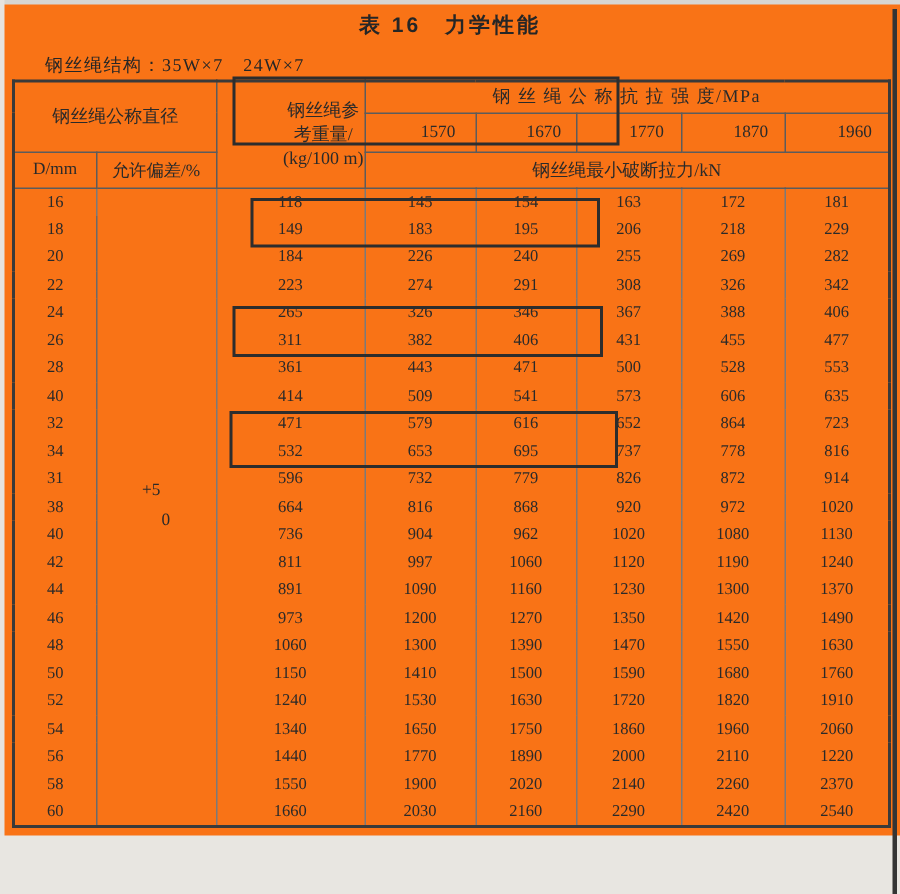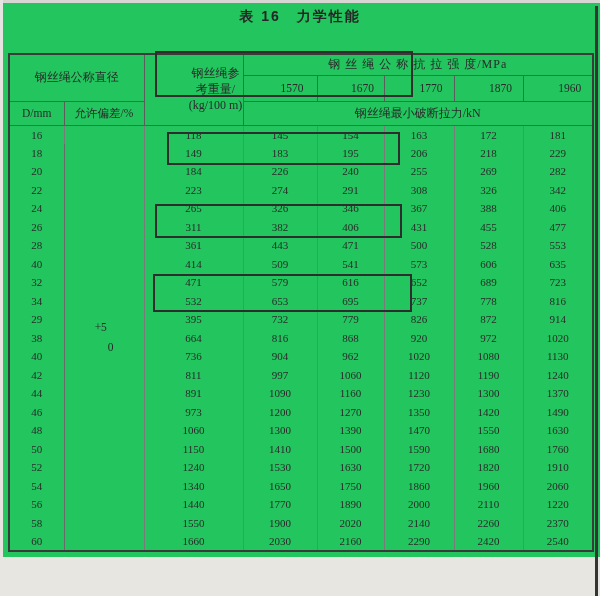--- a/index.html
+++ b/index.html
@@ -1,20 +1,20 @@
 <!DOCTYPE html>
 <html><head>
 <meta charset="utf-8">
 <style>
   * { margin:0; padding:0; box-sizing:border-box; }
   html,body { width:600px; height:596px; }
   body { font-family:"Liberation Serif","DejaVu Serif",serif; }
   .page {
     position:relative; width:600px; height:596px;
-    background:#22c55e; color:#262626; overflow:hidden;
+    background:#f97316; color:#262626; overflow:hidden;
   }
   .strip-top { position:absolute; left:0; top:0; width:100%; height:3px; background:#d7d6d2; }
   .strip-left { position:absolute; left:0; top:0; width:3px; height:100%; background:#e6e4e0; }
   .below-table { position:absolute; left:0; top:557px; width:100%; height:39px; background:#e8e6e1; }
   .edge-right { position:absolute; right:2px; top:6px; width:3px; height:590px; background:#343434; }
 
   .title {
     position:absolute; top:8px; left:0; width:100%; text-align:center;
     font-family:"Liberation Sans","DejaVu Sans",sans-serif;
     font-weight:bold; font-size:14px; letter-spacing:2px;
@@ -54,20 +54,21 @@
 </style>
 </head>
 <body>
 
 <div class="page">
   <div class="strip-top"></div>
   <div class="strip-left"></div>
   <div class="below-table"></div>
 
   <div class="title">表 16　力学性能</div>
+  <div class="structure">钢丝绳结构：35W×7　24W×7</div>
 
   <table class="props">
     <colgroup>
       <col style="width:55px">
         <col style="width:80px">
         <col style="width:99px">
       <col style="width:74px">
         <col style="width:67px">
         <col style="width:70px">
       <col style="width:69px">
@@ -168,35 +169,35 @@
           <td>573</td>
           <td>606</td>
           <td>635</td>
         </tr>
         <tr>
           <td>32</td>
           <td>471</td>
           <td>579</td>
           <td>616</td>
           <td>652</td>
-          <td>689</td>
+          <td>864</td>
           <td>723</td>
         </tr>
         <tr>
           <td>34</td>
           <td>532</td>
           <td>653</td>
           <td>695</td>
           <td>737</td>
           <td>778</td>
           <td>816</td>
         </tr>
         <tr>
-          <td>29</td>
-          <td>395</td>
+          <td>31</td>
+          <td>596</td>
           <td>732</td>
           <td>779</td>
           <td>826</td>
           <td>872</td>
           <td>914</td>
         </tr>
         <tr>
           <td>38</td>
           <td>664</td>
           <td>816</td>

